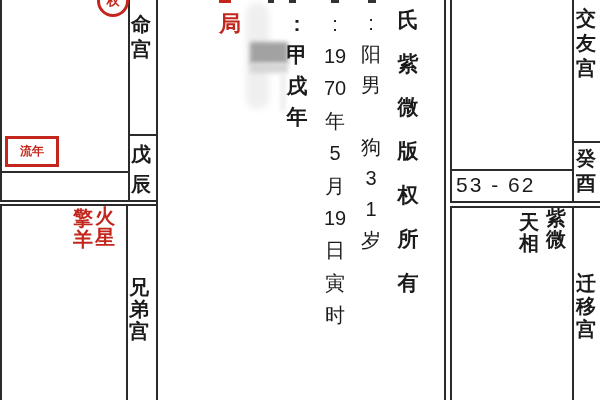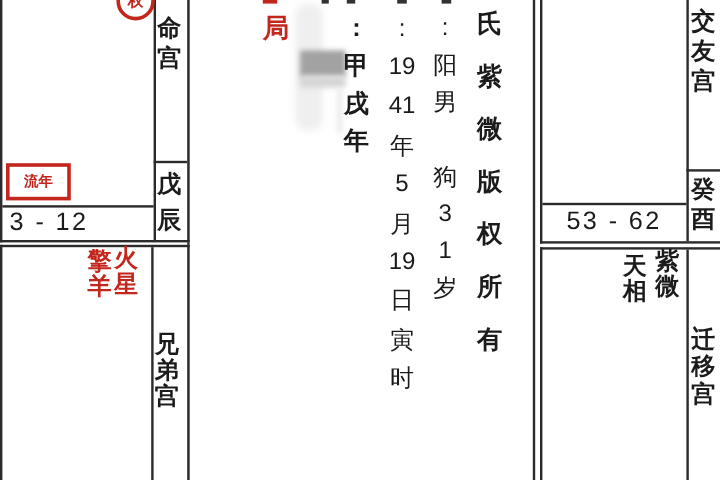--- a/index.html
+++ b/index.html
@@ -28,21 +28,21 @@
   .starA2{left:69px;top:2px;width:24px;font-size:20px;font-weight:700;color:#c3261d;}
   .starB2{left:91px;top:0px;width:24px;font-size:20px;font-weight:700;color:#c3261d;}
   .starA2 .vchar,.starB2 .vchar{line-height:21px;}
   .name2{left:126px;width:22px;top:70px;font-size:20px;font-weight:700;}
   .name2 .vchar{line-height:22px;}
   
   .name3{left:122px;width:24px;top:6px;font-size:20px;font-weight:700;}
   .name3 .vchar{line-height:25px;}
   .stem3{left:122px;width:24px;top:146px;font-size:20px;font-weight:700;}
   .stem3 .vchar{line-height:25px;}
-  .age3{left:0;top:171px;width:114px;height:28px;line-height:28px;padding-left:20px;}
+  .age3{left:0;top:171px;width:114px;height:28px;line-height:28px;padding-left:4px;}
   
   .starA4{left:66px;top:4px;width:22px;font-size:20px;font-weight:600;}
   .starB4{left:93px;top:0px;width:22px;font-size:20px;font-weight:600;}
   .starA4 .vchar,.starB4 .vchar{line-height:21px;}
   .name4{left:122px;width:24px;top:64px;font-size:20px;font-weight:700;}
   .name4 .vchar{line-height:23px;}
   
   .bureau{position:absolute;left:219px;top:9px;font-size:22px;font-weight:700;color:#c3261d;}
   .vcol{position:absolute;display:flex;flex-direction:column;align-items:center;}
   .cell{display:flex;align-items:center;justify-content:center;width:100%;}
@@ -73,21 +73,20 @@
 <div class="chart">
 
   <div class="vline" style="left:156px"></div>
   <div class="vline" style="left:444px"></div>
 
   <div class="box box1">
     <div class="vdiv" style="left:126px"></div>
     <div class="hdiv" style="left:126px;top:134px;right:0"></div>
     <div class="hdiv" style="left:0;top:171px;width:126px"></div>
     <div class="flowyear">流年</div>
-    <div class="age age1">3 - 12</div>
     <div class="vstack name1">
         <span class="vchar">命</span>
         <span class="vchar">宫</span>
       </div>
     <div class="vstack stem1">
         <span class="vchar">戊</span>
         <span class="vchar">辰</span>
       </div>
   </div>
 
@@ -154,21 +153,21 @@
 
   <div class="vcol col-ganzhi">
       <span class="cell">:</span>
       <span class="cell">甲</span>
       <span class="cell">戌</span>
       <span class="cell">年</span>
     </div>
   <div class="vcol col-date">
       <span class="cell">:</span>
       <span class="cell">19</span>
-      <span class="cell">41</span>
+      <span class="cell">70</span>
       <span class="cell">年</span>
       <span class="cell">5</span>
       <span class="cell">月</span>
       <span class="cell">19</span>
       <span class="cell">日</span>
       <span class="cell">寅</span>
       <span class="cell">时</span>
     </div>
   <div class="vcol col-gender">
       <span class="cell">:</span>

